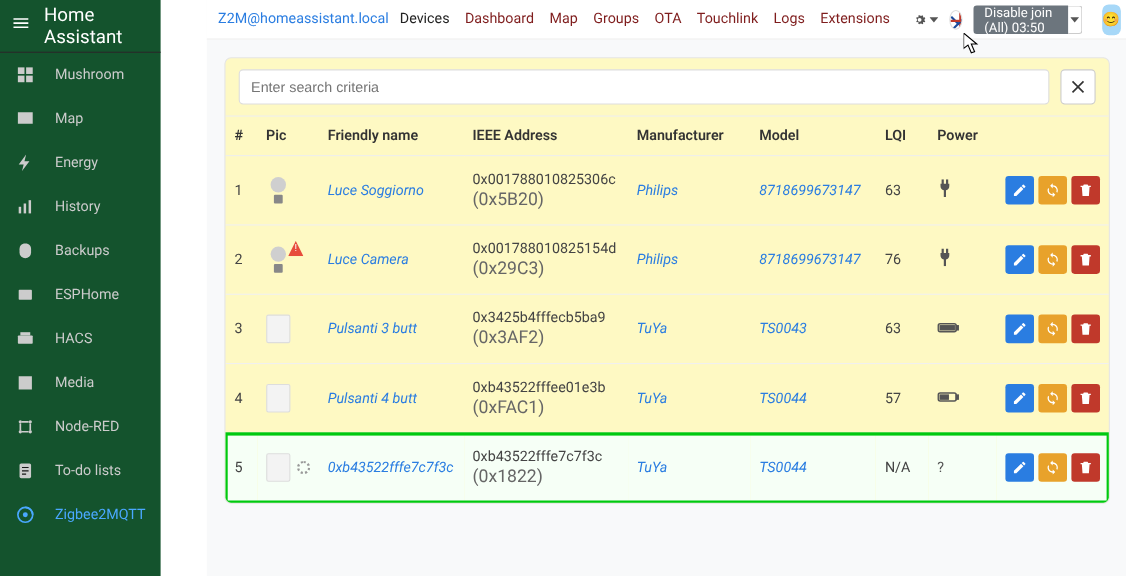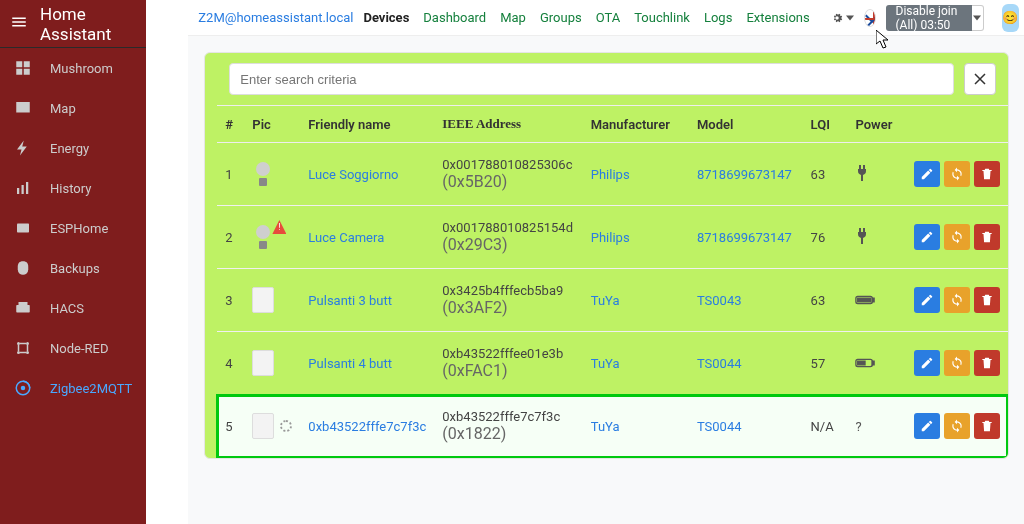--- a/index.html
+++ b/index.html
@@ -1,64 +1,64 @@
 <!DOCTYPE html>
 <html><head>
 <meta charset="utf-8">
 <style>
   * { box-sizing: border-box; margin: 0; padding: 0; }
   body { font-family: -apple-system, BlinkMacSystemFont, "Segoe UI", Roboto, Arial, sans-serif; font-size: 13px; background: #fff; width: 1024px; height: 524px; overflow: hidden; display: flex; }
-  .sidebar { width: 195px; background: #7f1d1d; color: #ccc; display: flex; flex-direction: column; }
+  .sidebar { width: 195px; background: #14532d; color: #ccc; display: flex; flex-direction: column; }
   .sidebar-header { height: 48px; display: flex; align-items: center; padding: 0 10px; gap: 12px; color: #fff; font-size: 17px; font-weight: 400; border-bottom: 1px solid #2a2a2a; }
   .menu-item { display: flex; align-items: center; height: 40px; padding: 0 14px; gap: 18px; color: #ccc; cursor: pointer; font-size: 13px; }
   .menu-item.active { color: #4aa8ff; }
   .menu-item .mi-icon { width: 18px; height: 18px; display: flex; align-items: center; justify-content: center; }
   .mi-icon svg { width: 18px; height: 18px; fill: currentColor; }
   .main { flex: 1; background: #f8f9fa; display: flex; flex-direction: column; margin-left: 42px; }
   .topbar { height: 36px; display: flex; align-items: center; padding: 0 6px 0 10px; gap: 10px; background: #fff; border-bottom: 1px solid #eee; font-size: 13px; }
   .tb-link { color: #2a7de1; cursor: pointer; }
   .tb-nav { display: flex; gap: 14px; }
-  .tb-nav-item { color: #15803d; cursor: pointer; }
-  .tb-nav-item.active { color: #222; font-weight: 700; }
+  .tb-nav-item { color: #7f1d1d; cursor: pointer; }
+  .tb-nav-item.active { color: #222; font-weight: 400; }
   .tb-spacer { flex: 1; }
   .tb-gear { color: #555; cursor: pointer; display: flex; align-items: center; gap: 2px; }
   .flag { width: 18px; height: 18px; border-radius: 50%; position: relative; background: #fff; overflow: hidden; border: 0.5px solid #ddd; cursor: pointer; }
   .flag::before { content: ""; position: absolute; left: 8px; top: 0; width: 2px; height: 100%; background: #c0392b; }
   .flag::after { content: ""; position: absolute; top: 8px; left: 0; height: 2px; width: 100%; background: #c0392b; }
   .disable-join { background: #6c757d; color: #fff; height: 26px; padding: 0 10px; border-radius: 3px 0 0 3px; display: flex; align-items: center; font-size: 12px; cursor: pointer; position: relative; }
   .dj-caret { background: #fff; border:1px solid #ccc; height: 26px; width: 22px; border-radius: 0 3px 3px 0; display: flex; align-items: center; justify-content: center; color:#555; cursor:pointer; border-left:none;}
   .avatar { width: 28px; height: 28px; border-radius: 6px; background: #a7d8f8; display: flex; align-items: center; justify-content: center; margin-left: 8px; cursor:pointer;}
-  .card { margin: 16px; background: #bef264; border: 1px solid #e5e5e5; border-radius: 6px; overflow: hidden; padding-left: 12px; }
+  .card { margin: 16px; background: #fef9c3; border: 1px solid #e5e5e5; border-radius: 6px; overflow: hidden; }
   .search-row { display: flex; padding: 10px 12px; gap: 10px; border-bottom: 1px solid #eee; }
   .search-input { flex: 1; height: 32px; border: 1px solid #ddd; border-radius: 4px; padding: 0 10px; font-size: 13px; color: #888; }
   .close-btn { width: 32px; height: 32px; border: 1px solid #ccc; border-radius: 4px; background: #fff; display: flex; align-items: center; justify-content: center; cursor: pointer; color:#333; }
   .table { width: 100%; border-collapse: collapse; font-size: 13px; }
   .table th { text-align: left; font-weight: 600; color: #333; padding: 10px 8px; border-bottom: 1px solid #eee; }
   .table td { padding: 14px 8px; border-bottom: 1px solid #f0f0f0; color: #444; vertical-align: middle; }
-  .link { color: #2a7de1; cursor: pointer; }
+  .link { color: #2a7de1; cursor: pointer; font-style: italic; }
   .pic-cell { display: flex; align-items: center; gap: 2px; height: 32px; }
   .bulb { width: 22px; height: 28px; position: relative; }
   .bulb::before { content:""; position:absolute; top:2px; left:4px; width:14px; height:14px; border-radius:50%; background:#cfcfcf; }
   .bulb::after { content:""; position:absolute; bottom:2px; left:7px; width:8px; height:8px; background:#888; border-radius:1px;}
   .square-dev { width: 22px; height: 26px; background: #f3f3f3; border:1px solid #ddd; border-radius:2px; }
   .warn-badge { width: 14px; height: 14px; background:#e74c3c; clip-path: polygon(50% 0, 100% 100%, 0 100%); display:flex; align-items:center; justify-content:center; color:#fff; font-size:9px; position:relative; top:-10px; left:-4px;}
   .spinner { width:12px; height:12px; border:2px dotted #999; border-radius:50%; display:inline-block; margin-left:4px;}
   .actions { display: flex; gap: 4px; }
   .abtn { width: 26px; height: 26px; border-radius: 3px; color:#fff; display:flex; align-items:center; justify-content:center; cursor:pointer; }
   .abtn.edit { background:#2a7de1; }
   .abtn.sync { background:#e8a22b; }
   .abtn.del { background:#c0392b; }
   .abtn svg { width:14px; height:14px; fill:#fff; }
   .pwr-icon { color:#555; }
   tr.highlight td { background: #f6fff6; }
   tr.highlight { outline: 3px solid #00c90f; outline-offset: -2px; }
   .col-num { width: 30px; }
   .col-pic { width: 48px; }
   .col-name { width: 132px; }
-  .col-addr { width: 150px; font-family: Liberation Serif, serif; }
+  .col-addr { width: 150px; }
   .col-man { width: 116px; }
   .col-model { width: 116px; }
   .col-lqi { width: 50px; }
   .col-pwr { width: 64px; }
   .addr-sm { color:#666; font-size:16px; }
   .cursor-overlay { position:absolute; left: 876px; top: 30px; pointer-events:none; }
 </style>
 </head>
 <body>
 
@@ -103,54 +103,71 @@
             <rect x="4" y="12" width="3" height="8"></rect>
             <rect x="10" y="8" width="3" height="12"></rect>
             <rect x="16" y="4" width="3" height="16"></rect>
           </svg>
         </span>
         <span>History</span>
       </div>
       <div class="menu-item">
         <span class="mi-icon">
           <svg viewBox="0 0 24 24">
+            <path d="M12 3C7 3 5 6 5 10v4a7 7 0 0 0 14 0v-4c0-4-2-7-7-7z"></path>
+          </svg>
+        </span>
+        <span>Backups</span>
+      </div>
+      <div class="menu-item">
+        <span class="mi-icon">
+          <svg viewBox="0 0 24 24">
             <rect x="4" y="6" width="16" height="12" rx="1"></rect>
             <rect x="7" y="9" width="4" height="2"></rect>
           </svg>
         </span>
         <span>ESPHome</span>
       </div>
       <div class="menu-item">
         <span class="mi-icon">
           <svg viewBox="0 0 24 24">
-            <path d="M12 3C7 3 5 6 5 10v4a7 7 0 0 0 14 0v-4c0-4-2-7-7-7z"></path>
-          </svg>
-        </span>
-        <span>Backups</span>
-      </div>
-      <div class="menu-item">
-        <span class="mi-icon">
-          <svg viewBox="0 0 24 24">
             <rect x="3" y="8" width="18" height="10" rx="1"></rect>
             <rect x="6" y="4" width="12" height="4"></rect>
           </svg>
         </span>
         <span>HACS</span>
+      </div>
+      <div class="menu-item">
+        <span class="mi-icon">
+          <svg viewBox="0 0 24 24">
+            <path d="M4 4h16v16H4z M8 8l10 4-10 4z"></path>
+          </svg>
+        </span>
+        <span>Media</span>
       </div>
       <div class="menu-item">
         <span class="mi-icon">
           <svg viewBox="0 0 24 24">
             <circle cx="6" cy="6" r="2"></circle>
             <circle cx="18" cy="6" r="2"></circle>
             <circle cx="6" cy="18" r="2"></circle>
             <circle cx="18" cy="18" r="2"></circle>
             <path d="M6 8v8M18 8v8M8 6h8M8 18h8" stroke="currentColor" stroke-width="2" fill="none"></path>
           </svg>
         </span>
         <span>Node-RED</span>
+      </div>
+      <div class="menu-item">
+        <span class="mi-icon">
+          <svg viewBox="0 0 24 24">
+            <rect x="5" y="3" width="14" height="18" rx="2"></rect>
+            <path d="M8 8h8M8 12h8M8 16h5" stroke="#171717" stroke-width="1.5"></path>
+          </svg>
+        </span>
+        <span>To-do lists</span>
       </div>
       <div class="menu-item active">
         <span class="mi-icon">
           <svg viewBox="0 0 24 24">
             <circle cx="12" cy="12" r="9" fill="none" stroke="currentColor" stroke-width="2"></circle>
             <path d="M12 3a9 9 0 0 1 9 9" stroke="currentColor" stroke-width="2" fill="none"></path>
             <circle cx="12" cy="12" r="3"></circle>
           </svg>
         </span>
         <span>Zigbee2MQTT</span>

